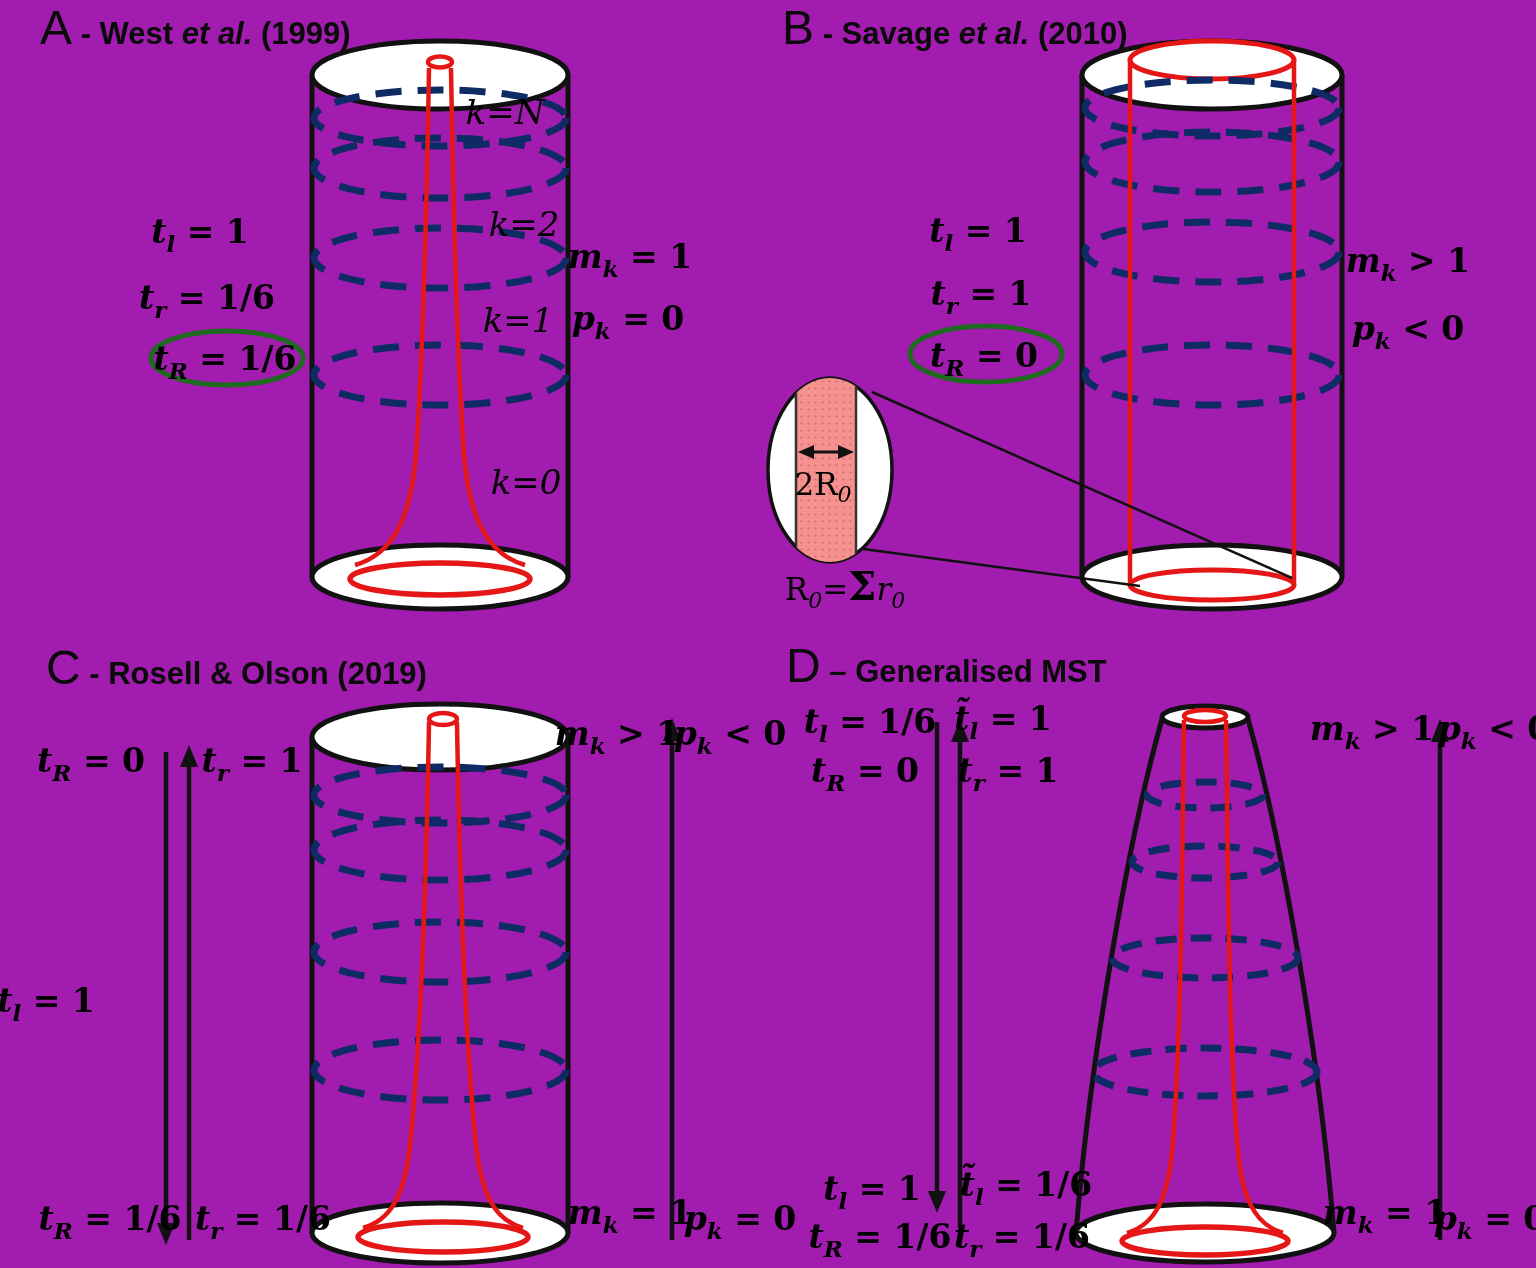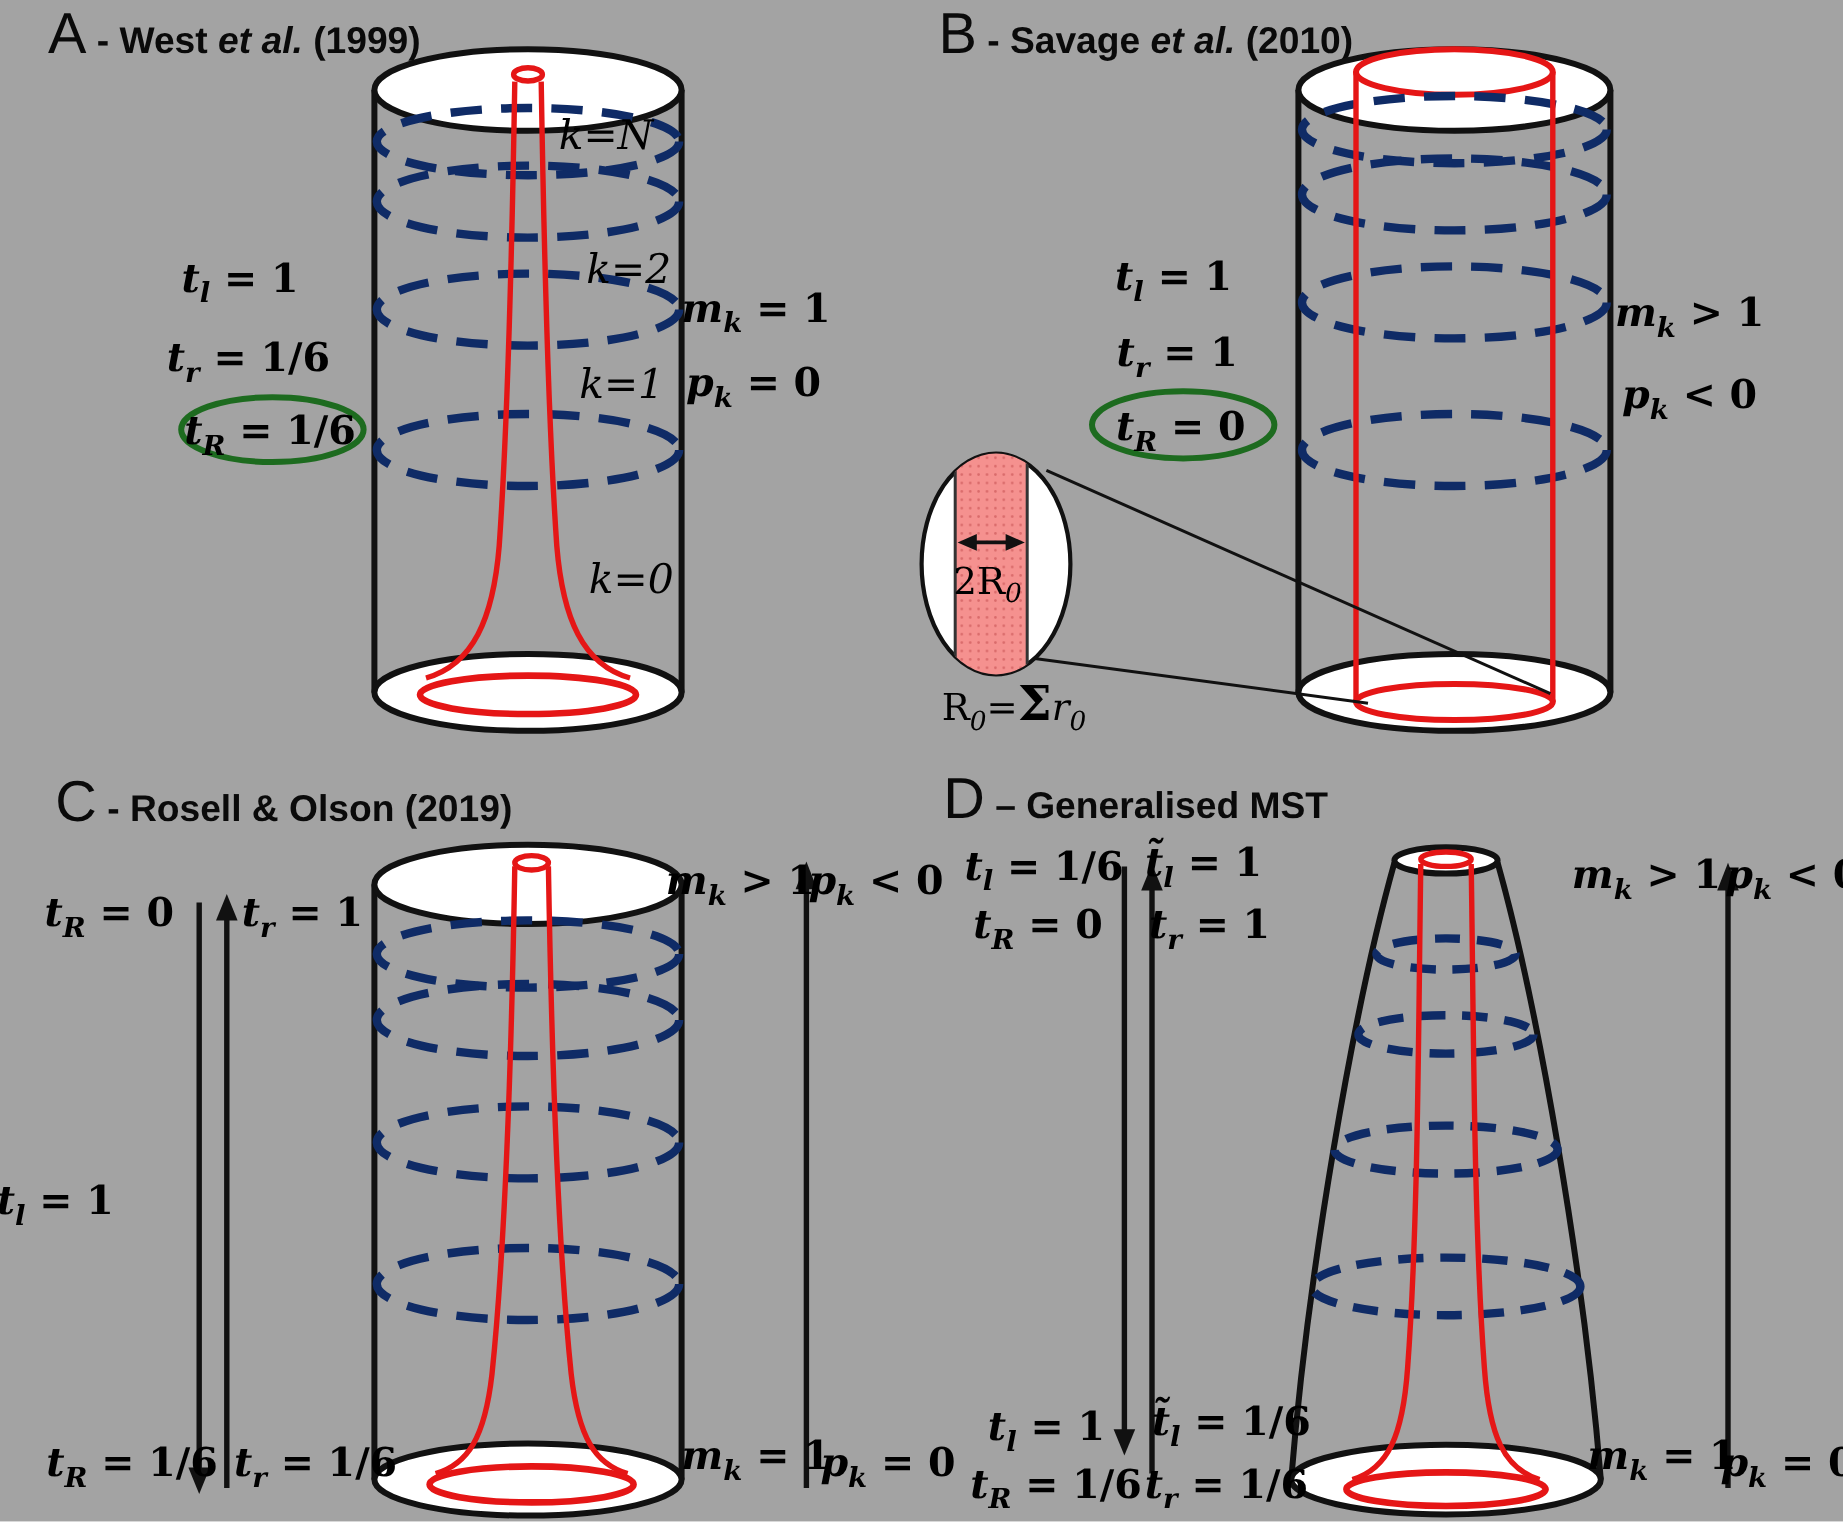--- a/index.html
+++ b/index.html
@@ -1,16 +1,16 @@
 <!DOCTYPE html>
 <html><head>
 <meta charset="utf-8">
 <style>
   html,body { margin:0; padding:0; background:#ffffff; }
-  .stage { position:relative; width:1536px; height:1268px; background:#a3a3a3; overflow:hidden; }
+  .stage { position:relative; width:1536px; height:1268px; background:#a21caf; overflow:hidden; }
   svg { display:block; }
   text { font-family:"DejaVu Serif", serif; fill:#000000; }
   .title   { font-family:"Liberation Sans", sans-serif; font-size:31px; font-weight:bold; fill:#0a0a0a; }
   .tletter { font-size:48px; font-weight:normal; }
   .titalic { font-style:italic; }
   .math  { font-size:33px; font-weight:bold; font-style:italic; }
   .sub   { font-size:23px; }
   .rest  { font-style:normal; }
   .klabel{ font-size:34px; font-style:italic; font-weight:normal; }
   .mag   { font-size:31px; font-weight:normal; font-style:normal; }

